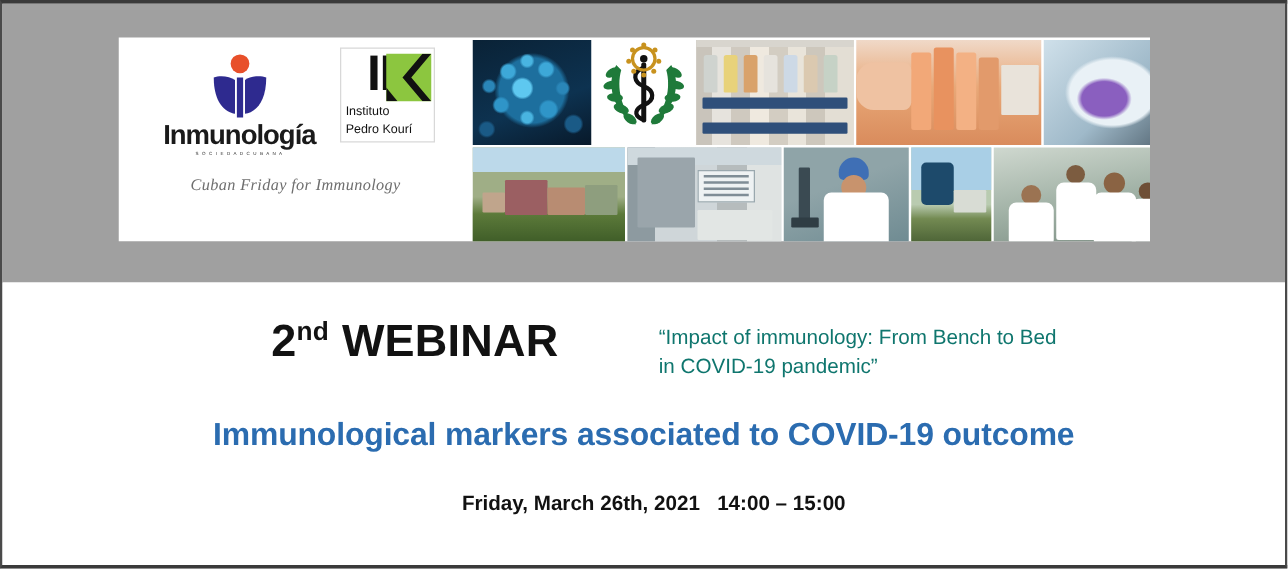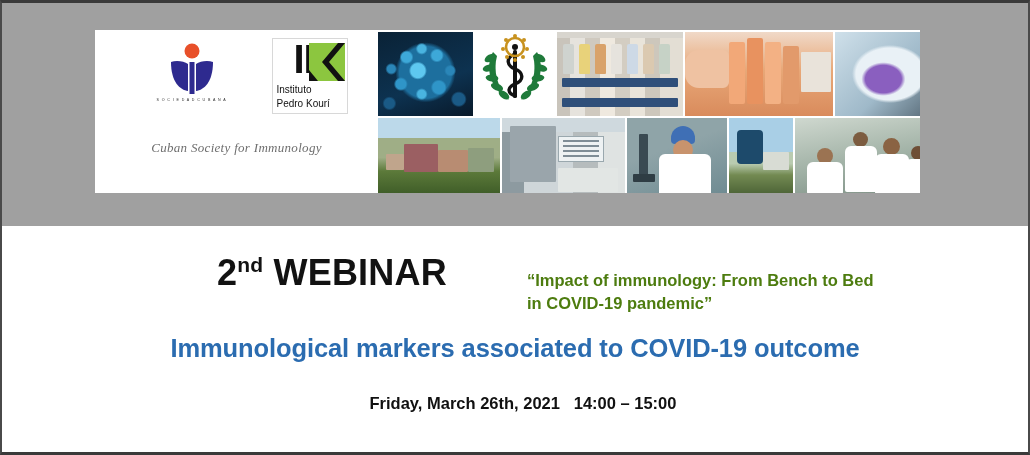--- a/index.html
+++ b/index.html
@@ -234,24 +234,23 @@
     color: #121212;
     letter-spacing: 0.2px;
     white-space: nowrap;
   }
   .webinar sup { font-size: 21px; vertical-align: super; line-height: 0; text-align: right; }
   .quote {
     position: absolute;
     left: 525px; top: 7px;
     width: 400px;
     font-size: 16.5px;
-    font-weight: bold;
-    color: #4d7c0f;
+    font-weight: normal;
+    color: #0f766e;
     line-height: 23px;
-    margin-top: 10px;
   }
   .headline {
     position: absolute;
     left: 0; top: 108px;
     width: 100%;
     text-align: center;
     font-size: 25.5px;
     font-weight: bold;
     color: #2b6cb0;
     letter-spacing: -0.1px;
@@ -280,38 +279,39 @@
         <div class="logos">
           <div class="logo-row">
 
             <div class="sci-logo">
               <svg class="sci-mark" viewBox="0 0 132 54">
                 <circle cx="66" cy="9" r="7.5" fill="#e8502a"></circle>
                 <path d="M45 20 C45 40 54 48 62 49 L62 22 C58 19 50 18 45 20 Z" fill="#2e2a8f"></path>
                 <path d="M87 20 C87 40 78 48 70 49 L70 22 C74 19 82 18 87 20 Z" fill="#2e2a8f"></path>
                 <rect x="63.5" y="20" width="5" height="32" fill="#2e2a8f"></rect>
               </svg>
+              <div class="sci-word">Inmunología</div>
               <div class="sci-sub">S O C I E D A D   C U B A N A</div>
             </div>
 
             <div class="ipk-logo">
               <div class="ipk-mark">
                 <div class="ipk-letters">IP</div>
                 <div class="ipk-green"></div>
                 <svg class="ipk-k" viewBox="0 0 36 38">
                   <polygon points="36,0 20,19 36,38 29,38 13,19 29,0" fill="#111111"></polygon>
                   <polygon points="0,38 0,27 9,38" fill="#111111"></polygon>
                 </svg>
               </div>
               <div class="ipk-text">Instituto</div>
               <div class="ipk-text">Pedro Kourí</div>
             </div>
 
           </div>
-          <div class="society-line">Cuban Society for Immunology</div>
+          <div class="society-line">Cuban Friday for Immunology</div>
         </div>
 
         <div class="collage">
 
           <div class="tile t-virus"></div>
 
           <div class="tile t-emblem">
             <svg viewBox="0 0 80 84" width="80" height="84">
               <g fill="#1f7a3a">
                 <path d="M18 20 C10 34 14 56 34 68 C22 56 18 38 22 24 Z"></path>

